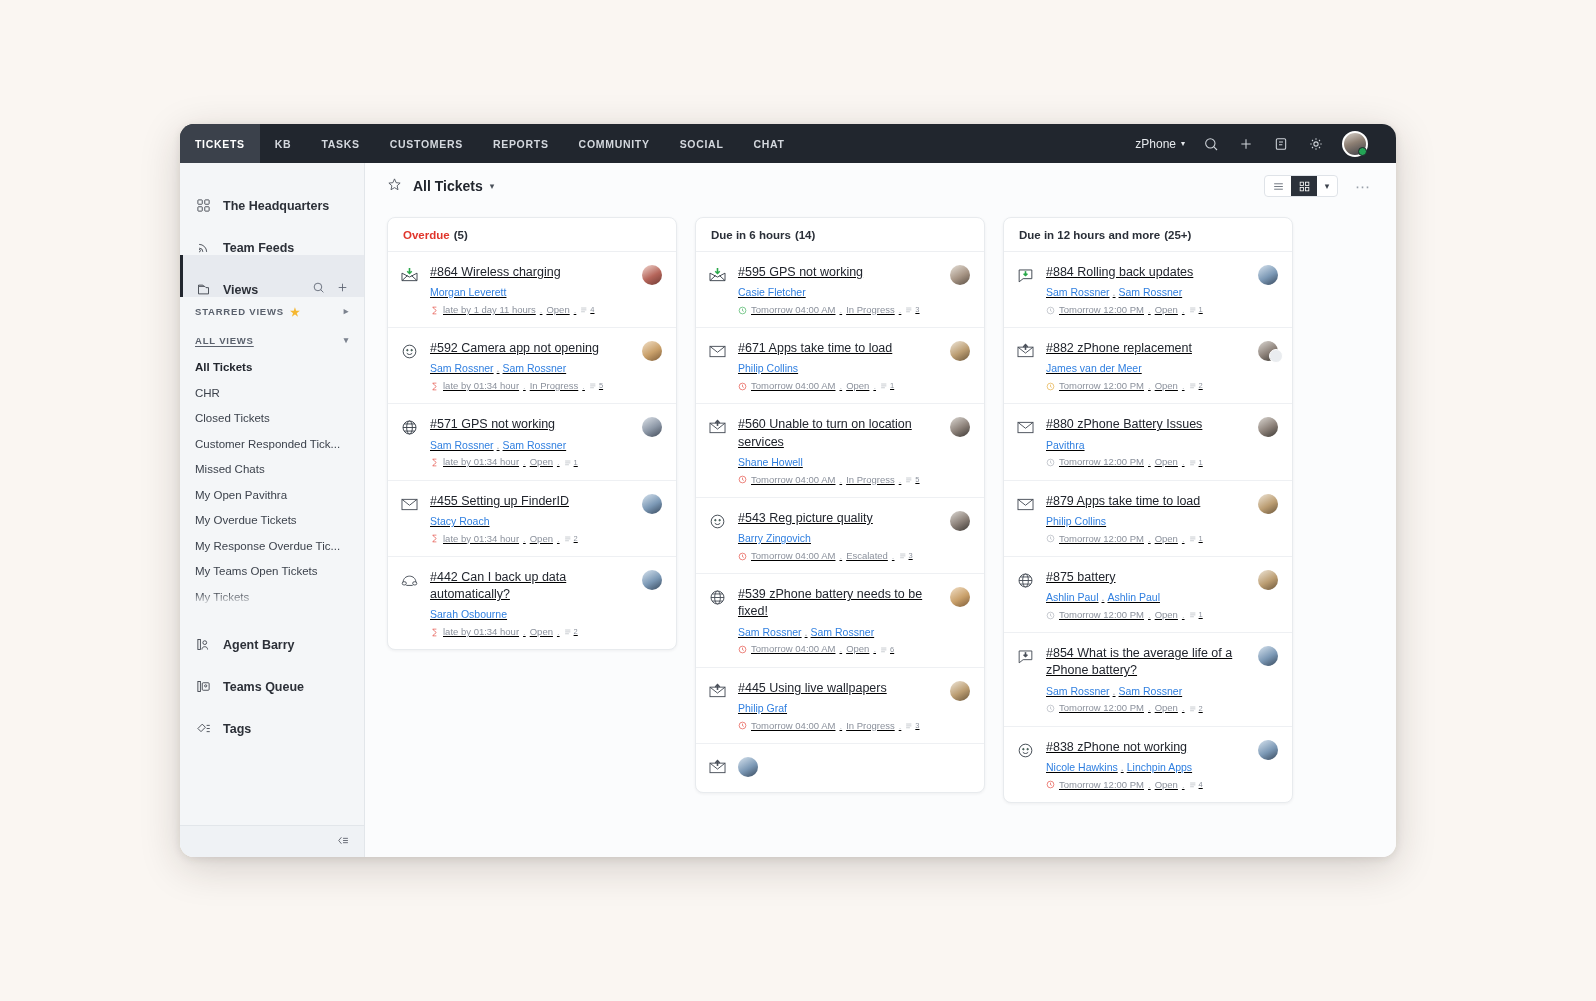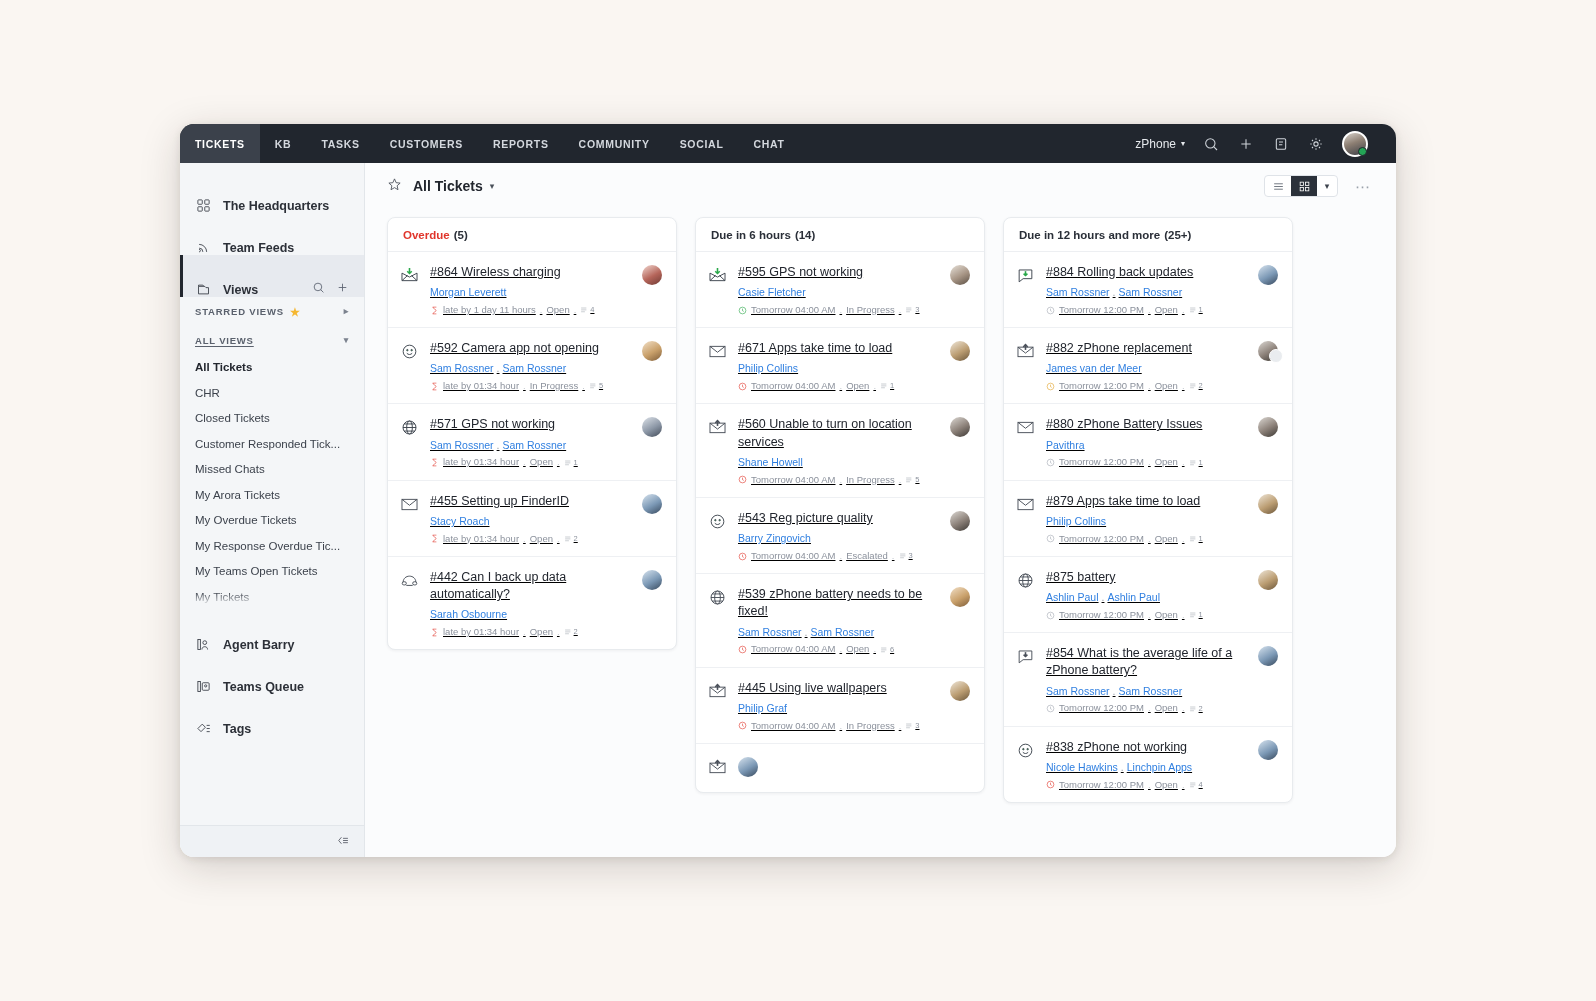--- a/index.html
+++ b/index.html
@@ -331,21 +331,21 @@
           <span class="caret">▾</span>
         </div>
 
         <div class="views-fade">
           <div class="views-list" id="views-list">
               <div class="view-item current">All Tickets</div>
               <div class="view-item">CHR</div>
               <div class="view-item">Closed Tickets</div>
               <div class="view-item">Customer Responded Tick...</div>
               <div class="view-item">Missed Chats</div>
-              <div class="view-item">My Arora Tickets</div>
+              <div class="view-item">My Open Pavithra</div>
               <div class="view-item">My Overdue Tickets</div>
               <div class="view-item">My Response Overdue Tic...</div>
               <div class="view-item">My Teams Open Tickets</div>
               <div class="view-item">My Tickets</div>
             </div>
         </div>
 
         <div class="side-foot">
           <div class="side-main">
             <span class="ico">

